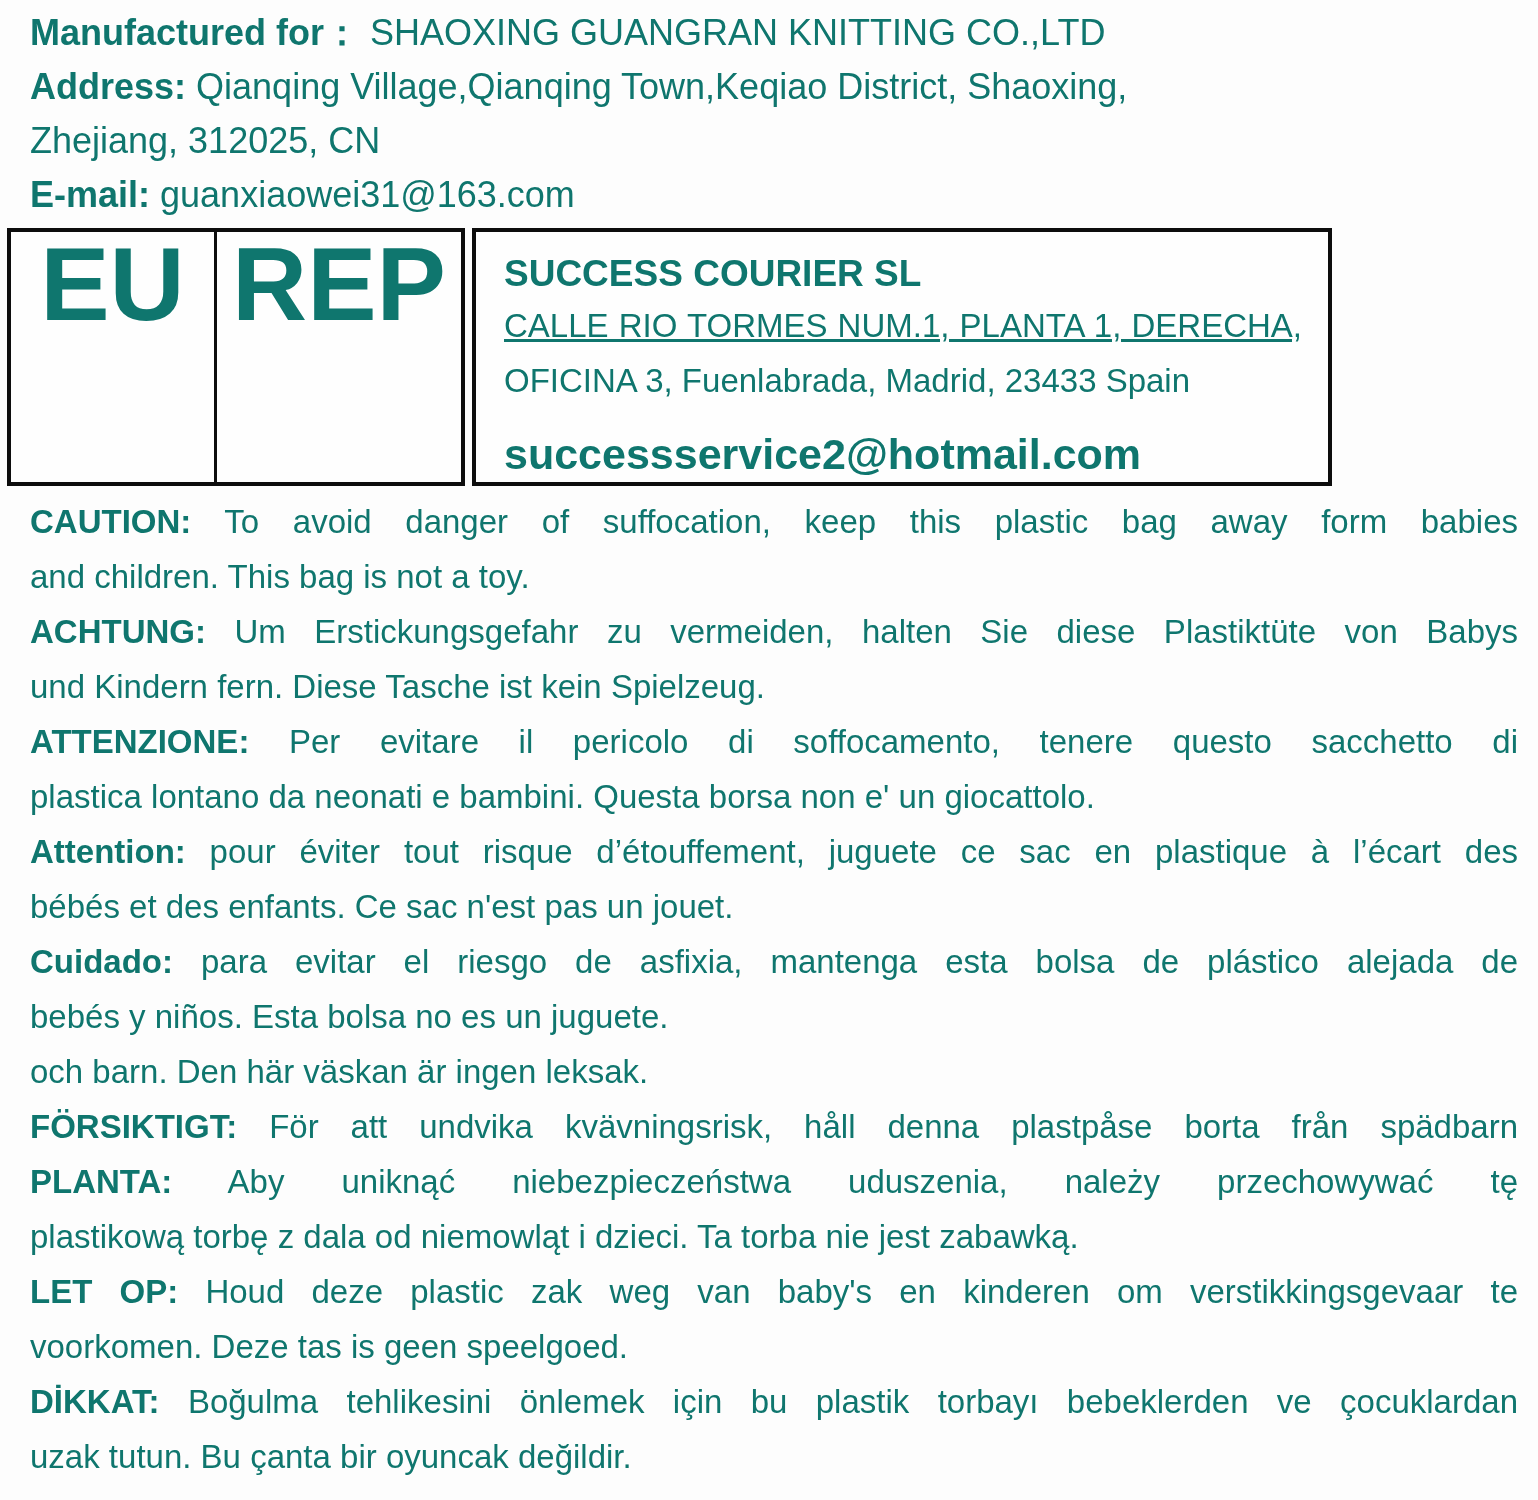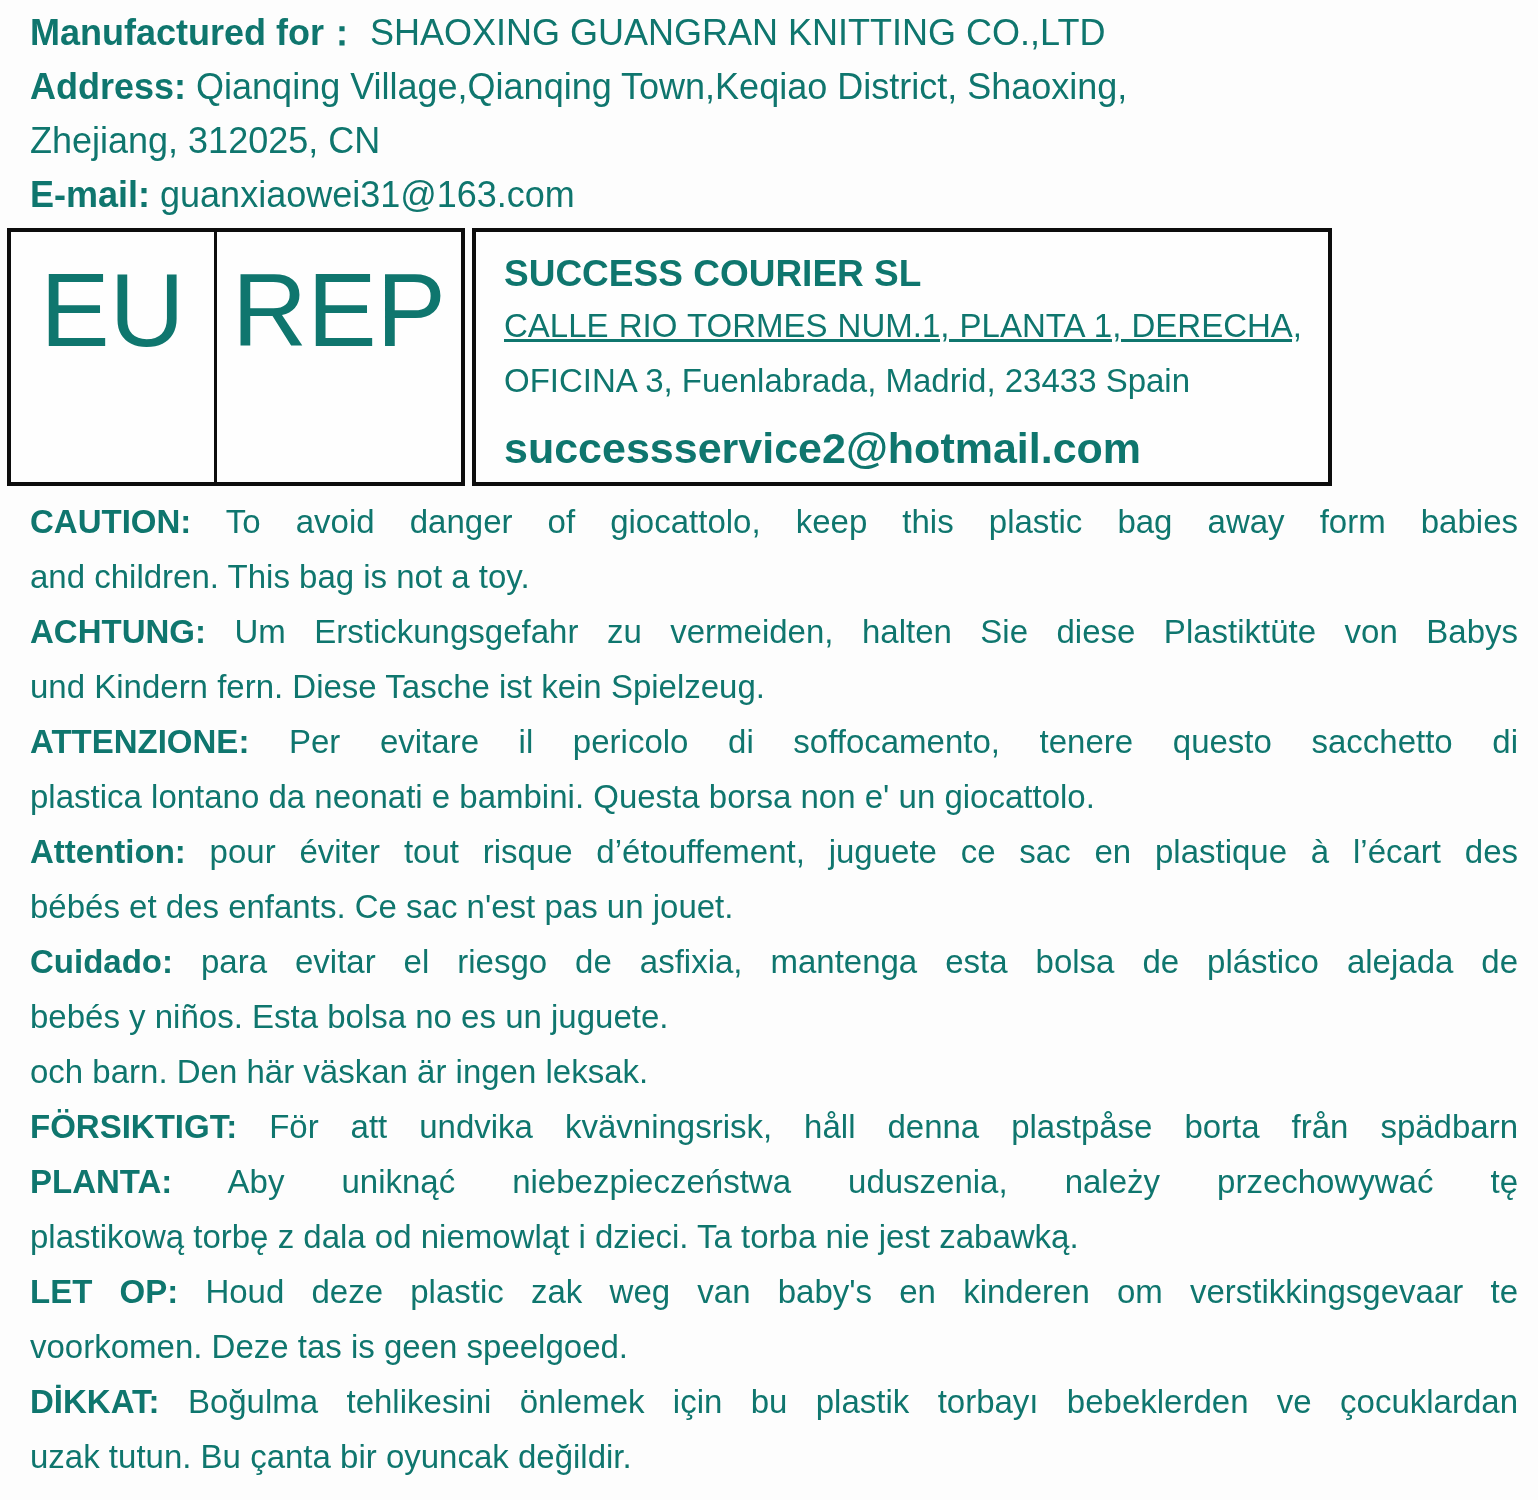--- a/index.html
+++ b/index.html
@@ -39,22 +39,21 @@
     box-sizing: border-box;
     width: 458px;
     border: 4px solid #0d0d0d;
     background: #fefefe;
     display: flex;
   }
   .eurep-cell {
     display: flex;
     justify-content: center;
     align-items: flex-start;
-    padding-top: 26px;
-    font-weight: normal;
+    font-weight: bold;
     font-size: 104px;
     line-height: 1;
     letter-spacing: 0px;
   }
   .eurep-cell.eu { width: 203px; border-right: 3px solid #0d0d0d; }
   .eurep-cell.rep { flex: 1; }
 
   .repinfo-box {
     box-sizing: border-box;
     width: 860px;
@@ -74,21 +73,21 @@
   }
   .jl {
     text-align: justify;
     text-align-last: justify;
     text-decoration: underline;
   }
   .rep-email {
     font-weight: bold;
     font-size: 43px;
     line-height: 60px;
-    margin-top: 10px;
+    margin-top: 16px;
   }
 
   
   .warnings { margin-top: 8px; }
   .wline {
     font-size: 33px;
     line-height: 55px;
   }
   .wline.l1 {
     text-align: justify;
@@ -116,21 +115,21 @@
       <div class="rep-company">SUCCESS COURIER SL</div>
       <div class="rep-addr jl">CALLE RIO TORMES NUM.1, PLANTA 1, DERECHA,</div>
       <div class="rep-addr">OFICINA 3, Fuenlabrada, Madrid, 23433 Spain</div>
       <div class="rep-email">successservice2@hotmail.com</div>
     </div>
   </div>
 
   <div class="warnings">
 
     <div class="para">
-      <div class="wline l1"><span class="b">CAUTION:</span> <span>To avoid danger of giocattolo, keep this plastic bag away form babies</span></div>
+      <div class="wline l1"><span class="b">CAUTION:</span> <span>To avoid danger of suffocation, keep this plastic bag away form babies</span></div>
       <div class="wline">and children. This bag is not a toy.</div>
     </div>
 
     <div class="para">
       <div class="wline l1"><span class="b">ACHTUNG:</span> <span>Um Erstickungsgefahr zu vermeiden, halten Sie diese Plastiktüte von Babys</span></div>
       <div class="wline">und Kindern fern. Diese Tasche ist kein Spielzeug.</div>
     </div>
 
     <div class="para">
       <div class="wline l1"><span class="b">ATTENZIONE:</span> <span>Per evitare il pericolo di soffocamento, tenere questo sacchetto di</span></div>

